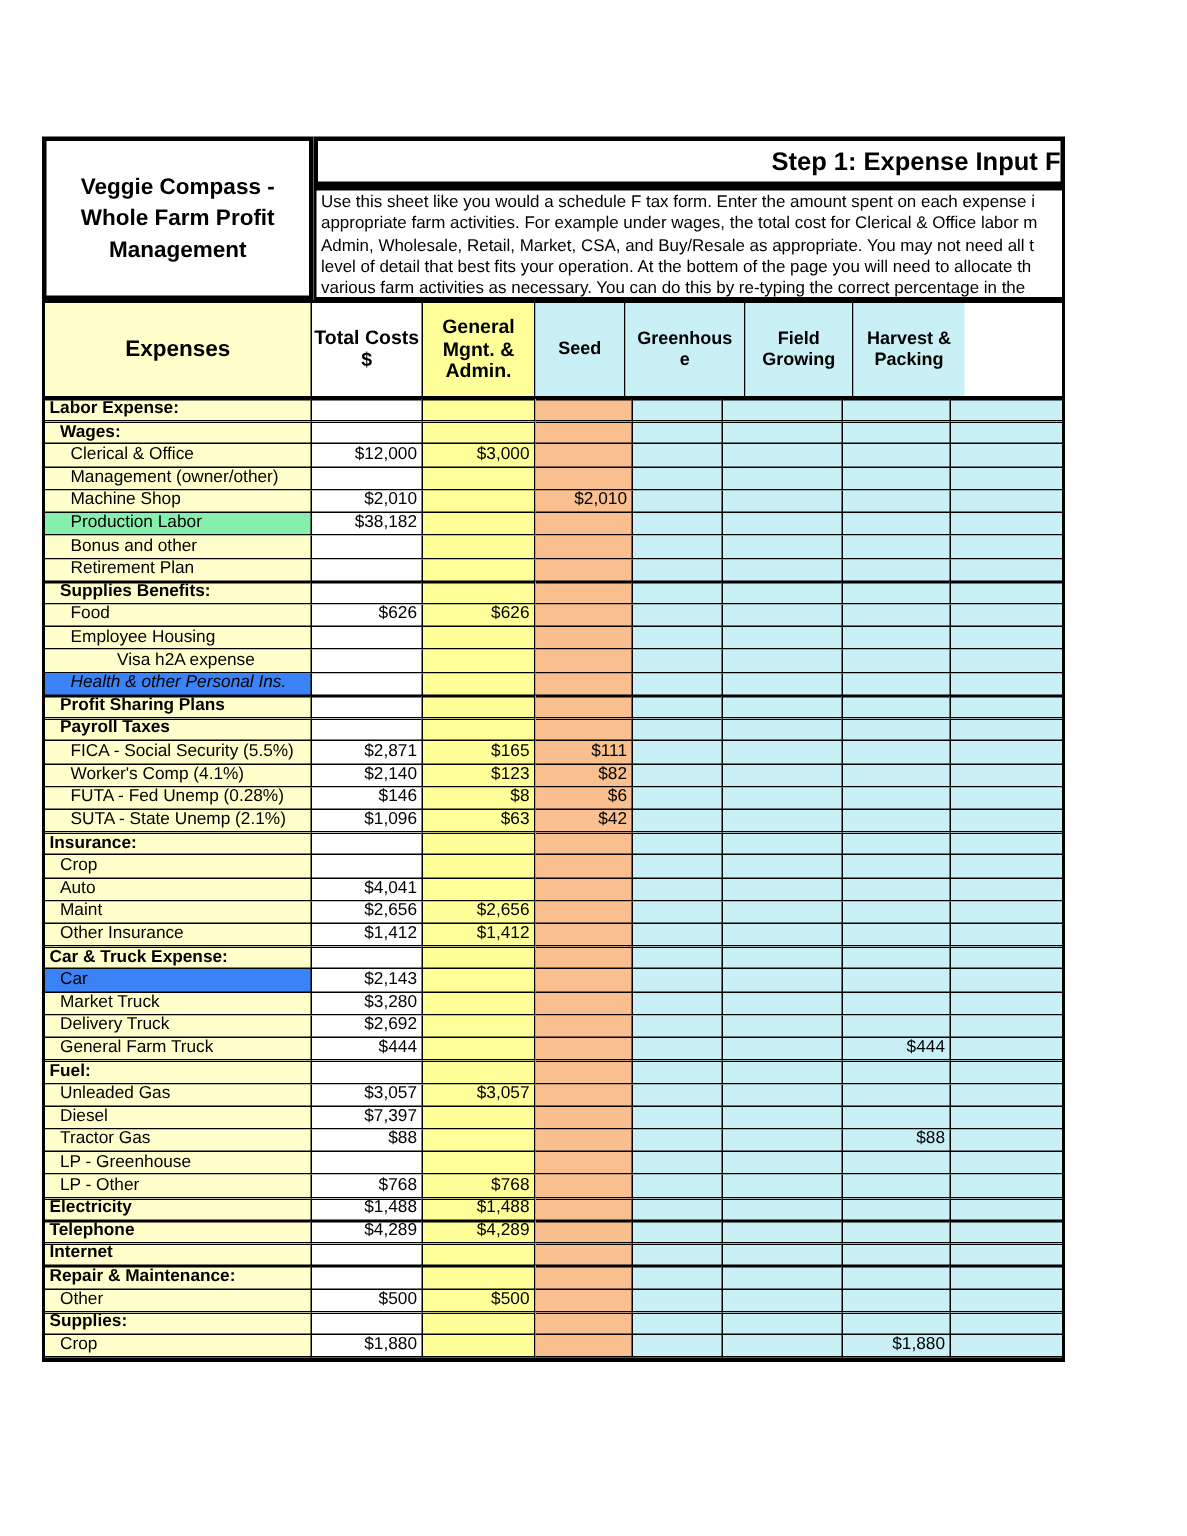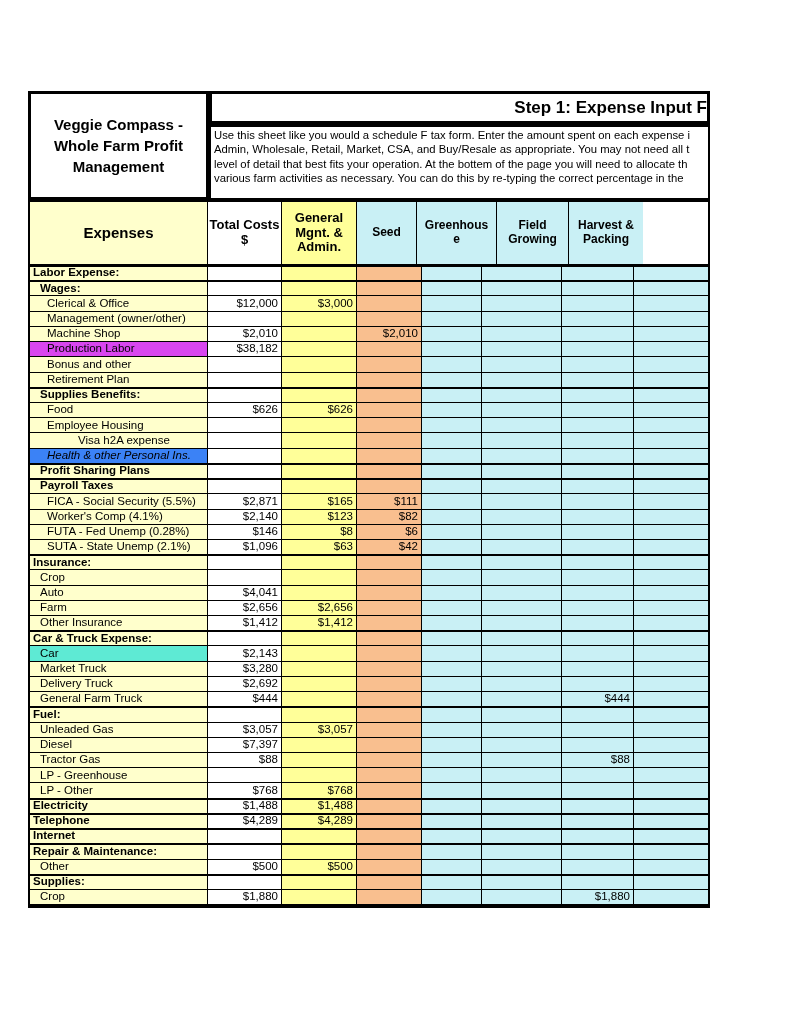--- a/index.html
+++ b/index.html
@@ -78,20 +78,21 @@
 <div class="box titlebox">Veggie Compass -
 Whole Farm Profit
 Management</div>
 
 <div class="box stepband">
   <span>Step 1: Expense Input F</span>
 </div>
 
 <div class="box instructions">
   <div>Use this sheet like you would a schedule F tax form. Enter the amount spent on each expense i</div>
+  <div>appropriate farm activities. For example under wages, the total cost for Clerical &amp; Office labor m</div>
   <div>Admin, Wholesale, Retail, Market, CSA, and Buy/Resale as appropriate. You may not need all t</div>
   <div>level of detail that best fits your operation. At the bottem of the page you will need to allocate th</div>
   <div>various farm activities as necessary. You can do this by re-typing the correct percentage in the</div>
 </div>
 
 <div class="box grid">
   <div class="hrow">
     <div class="hcell c0 h0" style="background: rgb(255, 255, 204);">Expenses</div>
     <div class="hcell c1 h1" style="background: rgb(255, 255, 255);">Total Costs
 $</div>
@@ -147,21 +148,21 @@
         <div class="cell c0 label lv2" style="background: rgb(255, 255, 204);">Machine Shop</div>
         <div class="cell c1 val" style="background: rgb(255, 255, 255);">$2,010</div>
         <div class="cell c2 val" style="background: rgb(255, 255, 153);"></div>
         <div class="cell c3 val" style="background: rgb(249, 191, 143);">$2,010</div>
         <div class="cell c4 val" style="background: rgb(201, 240, 245);"></div>
         <div class="cell c5 val" style="background: rgb(201, 240, 245);"></div>
         <div class="cell c6 val" style="background: rgb(201, 240, 245);"></div>
         <div class="cell c7 val" style="background: rgb(201, 240, 245);"></div>
       </div>
       <div class="row">
-        <div class="cell c0 label lv2" style="background: #d946ef;">Production Labor</div>
+        <div class="cell c0 label lv2" style="background: #86efac;">Production Labor</div>
         <div class="cell c1 val" style="background: rgb(255, 255, 255);">$38,182</div>
         <div class="cell c2 val" style="background: rgb(255, 255, 153);"></div>
         <div class="cell c3 val" style="background: rgb(249, 191, 143);"></div>
         <div class="cell c4 val" style="background: rgb(201, 240, 245);"></div>
         <div class="cell c5 val" style="background: rgb(201, 240, 245);"></div>
         <div class="cell c6 val" style="background: rgb(201, 240, 245);"></div>
         <div class="cell c7 val" style="background: rgb(201, 240, 245);"></div>
       </div>
       <div class="row">
         <div class="cell c0 label lv2" style="background: rgb(255, 255, 204);">Bonus and other</div>
@@ -317,21 +318,21 @@
         <div class="cell c0 label lv1" style="background: rgb(255, 255, 204);">Auto</div>
         <div class="cell c1 val" style="background: rgb(255, 255, 255);">$4,041</div>
         <div class="cell c2 val" style="background: rgb(255, 255, 153);"></div>
         <div class="cell c3 val" style="background: rgb(249, 191, 143);"></div>
         <div class="cell c4 val" style="background: rgb(201, 240, 245);"></div>
         <div class="cell c5 val" style="background: rgb(201, 240, 245);"></div>
         <div class="cell c6 val" style="background: rgb(201, 240, 245);"></div>
         <div class="cell c7 val" style="background: rgb(201, 240, 245);"></div>
       </div>
       <div class="row">
-        <div class="cell c0 label lv1" style="background: rgb(255, 255, 204);">Farm</div>
+        <div class="cell c0 label lv1" style="background: rgb(255, 255, 204);">Maint</div>
         <div class="cell c1 val" style="background: rgb(255, 255, 255);">$2,656</div>
         <div class="cell c2 val" style="background: rgb(255, 255, 153);">$2,656</div>
         <div class="cell c3 val" style="background: rgb(249, 191, 143);"></div>
         <div class="cell c4 val" style="background: rgb(201, 240, 245);"></div>
         <div class="cell c5 val" style="background: rgb(201, 240, 245);"></div>
         <div class="cell c6 val" style="background: rgb(201, 240, 245);"></div>
         <div class="cell c7 val" style="background: rgb(201, 240, 245);"></div>
       </div>
       <div class="row">
         <div class="cell c0 label lv1" style="background: rgb(255, 255, 204);">Other Insurance</div>
@@ -347,21 +348,21 @@
         <div class="cell c0 label lv0" style="background: rgb(255, 255, 204);">Car &amp; Truck Expense:</div>
         <div class="cell c1 val" style="background: rgb(255, 255, 255);"></div>
         <div class="cell c2 val" style="background: rgb(255, 255, 153);"></div>
         <div class="cell c3 val" style="background: rgb(249, 191, 143);"></div>
         <div class="cell c4 val" style="background: rgb(201, 240, 245);"></div>
         <div class="cell c5 val" style="background: rgb(201, 240, 245);"></div>
         <div class="cell c6 val" style="background: rgb(201, 240, 245);"></div>
         <div class="cell c7 val" style="background: rgb(201, 240, 245);"></div>
       </div>
       <div class="row">
-        <div class="cell c0 label lv1" style="background: #5eead4;">Car</div>
+        <div class="cell c0 label lv1" style="background: #3b82f6;">Car</div>
         <div class="cell c1 val" style="background: rgb(255, 255, 255);">$2,143</div>
         <div class="cell c2 val" style="background: rgb(255, 255, 153);"></div>
         <div class="cell c3 val" style="background: rgb(249, 191, 143);"></div>
         <div class="cell c4 val" style="background: rgb(201, 240, 245);"></div>
         <div class="cell c5 val" style="background: rgb(201, 240, 245);"></div>
         <div class="cell c6 val" style="background: rgb(201, 240, 245);"></div>
         <div class="cell c7 val" style="background: rgb(201, 240, 245);"></div>
       </div>
       <div class="row">
         <div class="cell c0 label lv1" style="background: rgb(255, 255, 204);">Market Truck</div>

